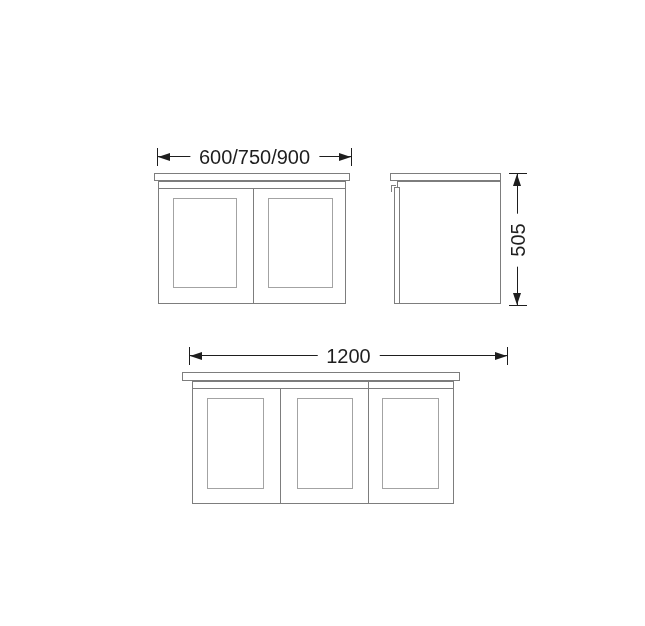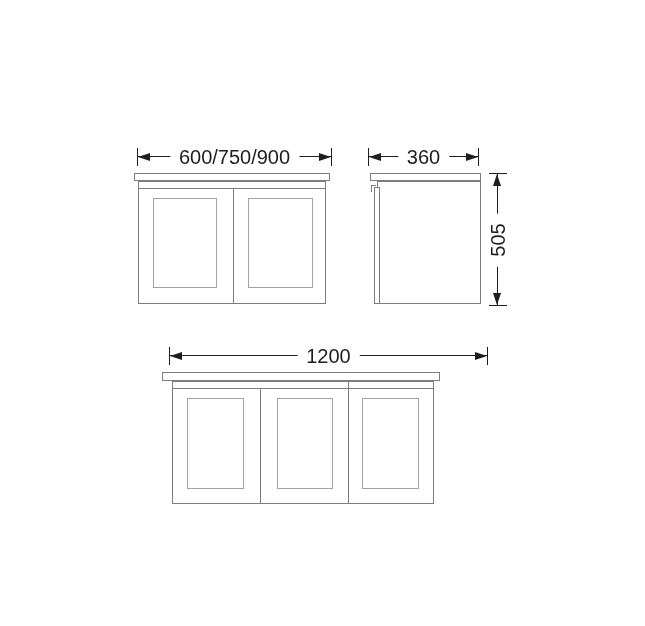--- a/index.html
+++ b/index.html
@@ -3,21 +3,21 @@
 <meta charset="utf-8">
 <style>
   html,body{margin:0;padding:0;background:#ffffff;}
   .canvas{
     position:relative;
     width:645px;height:626px;
     background:#ffffff;
     font-family:"Liberation Sans","DejaVu Sans",sans-serif;
     overflow:hidden;
   }
-  .view{position:absolute;inset:0;}
+  .view{position:absolute;inset:0;margin-left:20px;}
 
   
   .hdim{position:absolute;height:18px;}
   .hdim .dline{position:absolute;left:0;right:0;top:8px;height:1px;background:#1e1e1e;}
   .hdim .tick{position:absolute;top:0;width:1px;height:18px;background:#1e1e1e;}
   .hdim .tick.tleft{left:0;}
   .hdim .tick.tright{right:0;}
   .hdim .arr{position:absolute;top:5px;width:0;height:0;border-top:4px solid transparent;border-bottom:4px solid transparent;}
   .hdim .arr.aleft{left:1px;border-right:12px solid #1e1e1e;}
   .hdim .arr.aright{right:1px;border-left:12px solid #1e1e1e;}
@@ -67,28 +67,20 @@
     <div class="ctop" style="left:134px;top:173px;width:196px;height:8px;"></div>
     <div class="cbody" style="left:138px;top:181px;width:188px;height:123px;"></div>
     <div class="hline" style="left:139px;top:188px;width:186px;"></div>
     <div class="vline" style="left:233px;top:189px;height:114px;"></div>
     <div class="panel" style="left:153px;top:198px;width:64px;height:90px;"></div>
     <div class="panel" style="left:248px;top:198px;width:65px;height:90px;"></div>
   </div>
 
   <div class="view">
 
-    <div class="hdim" style="left:368px;top:148px;width:111px;">
-      <span class="dline"></span>
-      <span class="tick tleft"></span>
-      <span class="tick tright"></span>
-      <span class="arr aleft"></span>
-      <span class="arr aright"></span>
-      <span class="dlabel">360</span>
-    </div>
 
     <div class="ctop" style="left:370px;top:173px;width:111px;height:8px;"></div>
     <div class="cbody" style="left:377px;top:181px;width:104px;height:123px;"></div>
     <div class="notch" style="left:371px;top:185px;width:5px;height:7px;"></div>
     <div class="doorstrip" style="left:374px;top:187px;width:6px;height:117px;"></div>
 
     <div class="vdim" style="left:489px;top:173px;height:133px;">
       <span class="dline"></span>
       <span class="tick ttop"></span>
       <span class="tick tbottom"></span>

